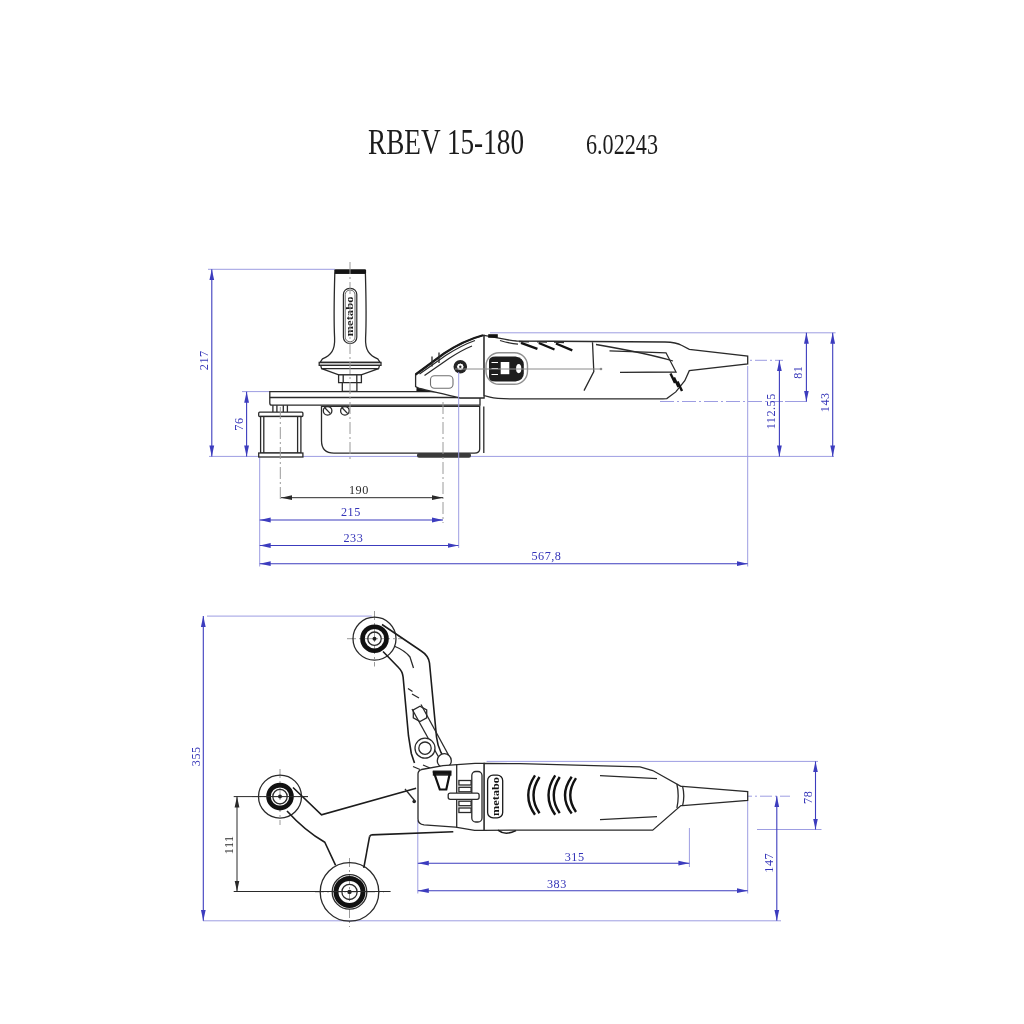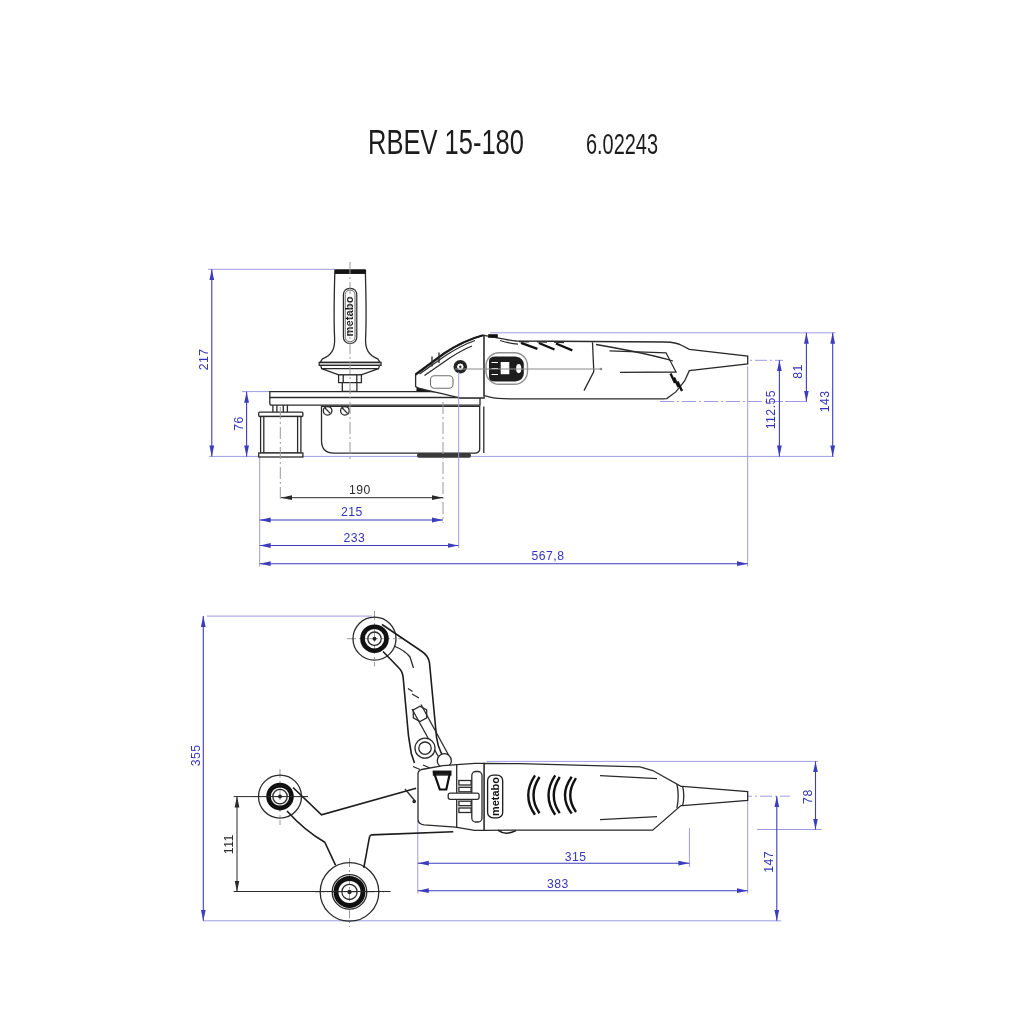--- a/index.html
+++ b/index.html
@@ -1,16 +1,16 @@
 <!DOCTYPE html>
 <html><head>
 <meta charset="utf-8">
 <style>
   html,body{margin:0;padding:0;background:#ffffff;}
-  #page{width:1024px;height:957px;position:relative;font-family:Liberation Sans, sans-serif;}
+  #page{width:1024px;height:957px;position:relative;font-family:Liberation Serif, serif;}
   svg{position:absolute;top:0;left:0;}
   .dim{stroke:#3c3cbe;stroke-width:1.1;fill:none;}
   .ext{stroke:#9d9de2;stroke-width:1;fill:none;}
   .dimtxt{fill:#3434b8;font-size:12.2px;letter-spacing:0.5px;}
   .blktxt{fill:#2a2a2a;font-size:12.2px;letter-spacing:0.5px;}
   .dimb{stroke:#2a2a2a;stroke-width:1;fill:none;}
   .cl{stroke:#9a9a9a;stroke-width:1;fill:none;}
   .o1{stroke:#2a2a2a;stroke-width:1.3;fill:none;}
   .o2{stroke:#1c1c1c;stroke-width:1.6;fill:none;}
   .ow{stroke:#2a2a2a;stroke-width:1.3;fill:#ffffff;}

